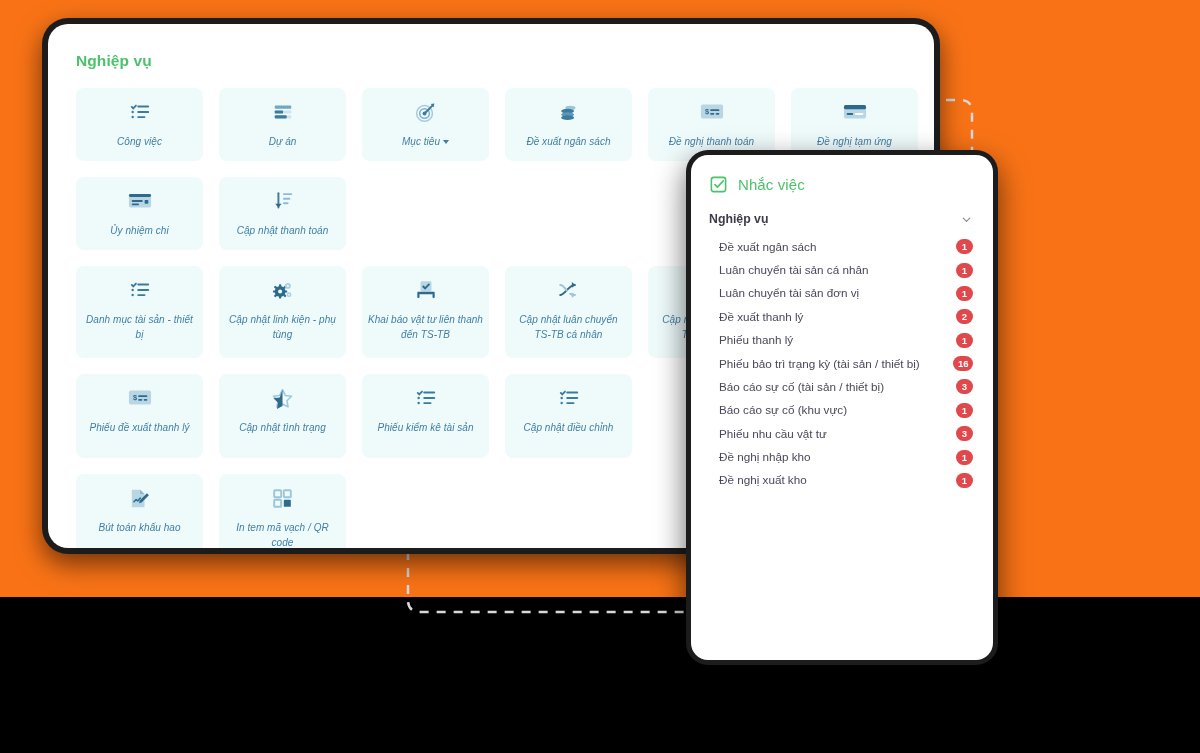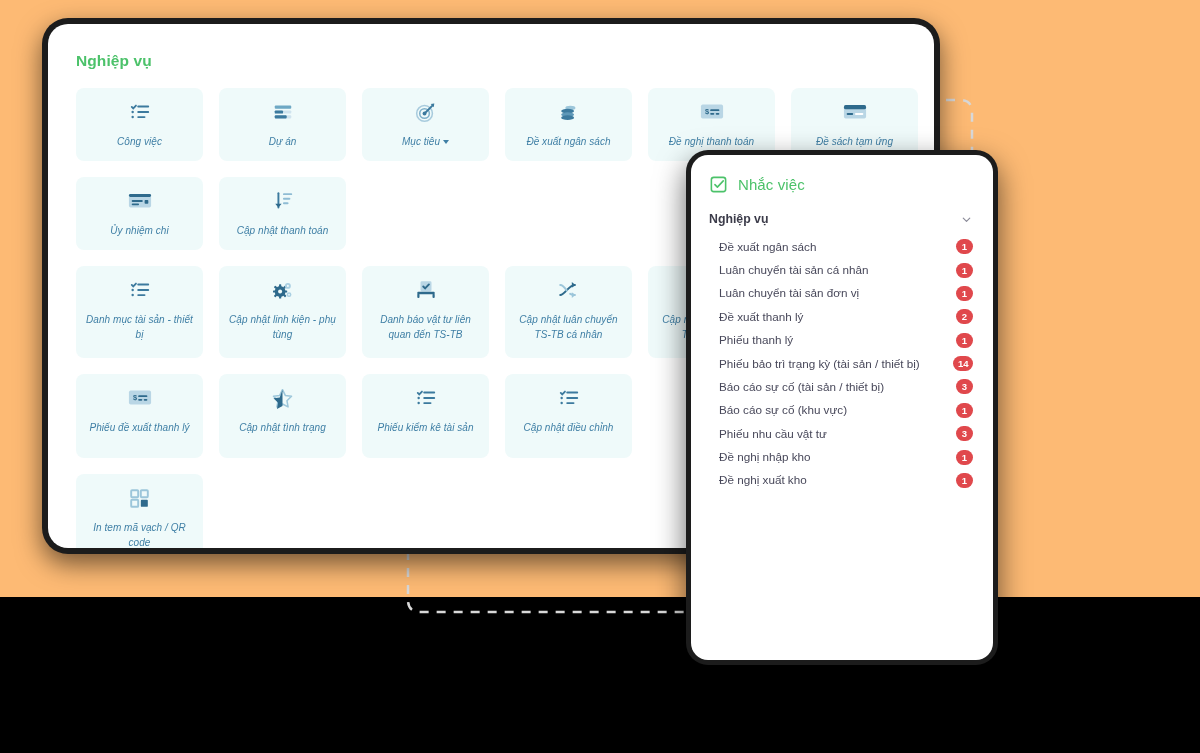--- a/index.html
+++ b/index.html
@@ -9,21 +9,21 @@
     height: 753px;
     background: #000000;
     font-family: "Liberation Sans", "DejaVu Sans", sans-serif;
     overflow: hidden;
   }
 
   #stage {
     position: relative;
     width: 1200px;
     height: 597px;
-    background: #fdba74;
+    background: #f97316;
   }
 
   
   .connectors {
     position: absolute;
     inset: 0;
     width: 1200px;
     height: 753px;
     pointer-events: none;
     z-index: 1;
@@ -298,21 +298,21 @@
           <div class="tile-slot">
             <div class="tile">
               <span class="tile-icon">
                 <svg width="24" height="20" viewBox="0 0 26 20">
                   <rect x="1" y="2.5" width="24" height="14.5" rx="2" fill="#b9d6e5"></rect>
                   <rect x="1" y="2.5" width="24" height="4.5" rx="2" fill="#2e6a8c"></rect>
                   <rect x="4" y="11" width="7" height="2.2" rx="1" fill="#2e6a8c"></rect>
                   <rect x="13" y="11" width="9" height="2.2" rx="1" fill="#ffffff"></rect>
                 </svg>
               </span>
-              <span class="tile-label">Đề sách tạm ứng</span>
+              <span class="tile-label">Đề nghị tạm ứng</span>
             </div>
           </div>
 
           <div class="tile-slot">
             <div class="tile">
               <span class="tile-icon">
                 <svg width="24" height="20" viewBox="0 0 26 20">
                   <rect x="1" y="2.5" width="24" height="14.5" rx="2" fill="#b9d6e5"></rect>
                   <rect x="1" y="2.5" width="24" height="3.2" rx="1.6" fill="#2e6a8c"></rect>
                   <rect x="4" y="9" width="12" height="2" rx="1" fill="#2e6a8c"></rect>
@@ -392,21 +392,21 @@
             <div class="tile taller">
               <span class="tile-icon">
                 <svg width="24" height="22" viewBox="0 0 24 24">
                   <rect x="6" y="2.5" width="12" height="11" rx="1.5" fill="#b9d6e5"></rect>
                   <path d="M9 8.2 l2 2.1 l4.2 -4.4" fill="none" stroke="#2e6a8c" stroke-width="2.1" stroke-linecap="round" stroke-linejoin="round"></path>
                   <rect x="2.5" y="14" width="19" height="2.6" rx="1" fill="#2e6a8c"></rect>
                   <rect x="2.5" y="16.2" width="2.4" height="4.4" rx="1" fill="#2e6a8c"></rect>
                   <rect x="19.1" y="16.2" width="2.4" height="4.4" rx="1" fill="#2e6a8c"></rect>
                 </svg>
               </span>
-              <span class="tile-label">Danh báo vật tư liên quan đến TS-TB</span>
+              <span class="tile-label">Khai báo vật tư liên thanh đến TS-TB</span>
             </div>
           </div>
 
           <div class="tile-slot">
             <div class="tile taller">
               <span class="tile-icon">
                 <svg width="23" height="22" viewBox="0 0 24 24" fill="none" stroke="#2e6a8c" stroke-width="2.2" stroke-linecap="round" stroke-linejoin="round">
                   <path d="M3 17.5 C8 17.5 12 6.5 19 6.5" stroke="#2e6a8c"></path>
                   <path d="M15.6 3.4 L19.6 6.5 L15.6 9.6" fill="#2e6a8c" stroke="none"></path>
                   <path d="M3 6.5 C6.2 6.5 8.4 10 10 12.4" stroke="#9cc6da"></path>
@@ -505,20 +505,33 @@
                   <path d="M14 2.6 l5 5 h-5 z" fill="#89b9d2"></path>
                   <rect x="7.8" y="13" width="2" height="4.6" fill="#2e6a8c"></rect>
                   <rect x="11.2" y="9.6" width="2" height="8" fill="#2e6a8c"></rect>
                   <rect x="14.6" y="11.6" width="2" height="6" fill="#2e6a8c"></rect>
                 </svg>
               </span>
               <span class="tile-label">Phiếu thanh lý</span>
             </div>
           </div>
 
+          <div class="tile-slot">
+            <div class="tile tall">
+              <span class="tile-icon">
+                <svg width="23" height="23" viewBox="0 0 24 24">
+                  <path d="M4 2.8 h8.6 l4.6 4.6 v13.8 h-13.2 z" fill="#b9d6e5"></path>
+                  <path d="M12.6 2.8 l4.6 4.6 h-4.6 z" fill="#89b9d2"></path>
+                  <path d="M6.2 15.4 l2.3 -2.4 1.7 1.6 2.6 -3" fill="none" stroke="#2e6a8c" stroke-width="1.6" stroke-linecap="round" stroke-linejoin="round"></path>
+                  <path d="M19.8 6.6 l2 2 -7.6 7.6 -2.7 .7 .7 -2.7 z" fill="#2e6a8c"></path>
+                </svg>
+              </span>
+              <span class="tile-label">Bút toán khấu hao</span>
+            </div>
+          </div>
 
           <div class="tile-slot">
             <div class="tile tall">
               <span class="tile-icon">
                 <svg width="21" height="21" viewBox="0 0 24 24">
                   <rect x="2.5" y="2.5" width="8" height="8" rx="1" fill="none" stroke="#9cc6da" stroke-width="2.2"></rect>
                   <rect x="13.5" y="2.5" width="8" height="8" rx="1" fill="none" stroke="#9cc6da" stroke-width="2.2"></rect>
                   <rect x="2.5" y="13.5" width="8" height="8" rx="1" fill="none" stroke="#9cc6da" stroke-width="2.2"></rect>
                   <rect x="13.5" y="13.5" width="8" height="8" rx="1" fill="#2e6a8c"></rect>
                 </svg>
@@ -571,21 +584,21 @@
         <div class="reminder-item">
           <span class="name">Đề xuất thanh lý</span>
           <span class="badge">2</span>
         </div>
         <div class="reminder-item">
           <span class="name">Phiếu thanh lý</span>
           <span class="badge">1</span>
         </div>
         <div class="reminder-item">
           <span class="name">Phiếu bảo trì trạng kỳ (tài sản / thiết bị)</span>
-          <span class="badge">14</span>
+          <span class="badge">16</span>
         </div>
         <div class="reminder-item">
           <span class="name">Báo cáo sự cố (tài sản / thiết bị)</span>
           <span class="badge">3</span>
         </div>
         <div class="reminder-item">
           <span class="name">Báo cáo sự cố (khu vực)</span>
           <span class="badge">1</span>
         </div>
         <div class="reminder-item">

